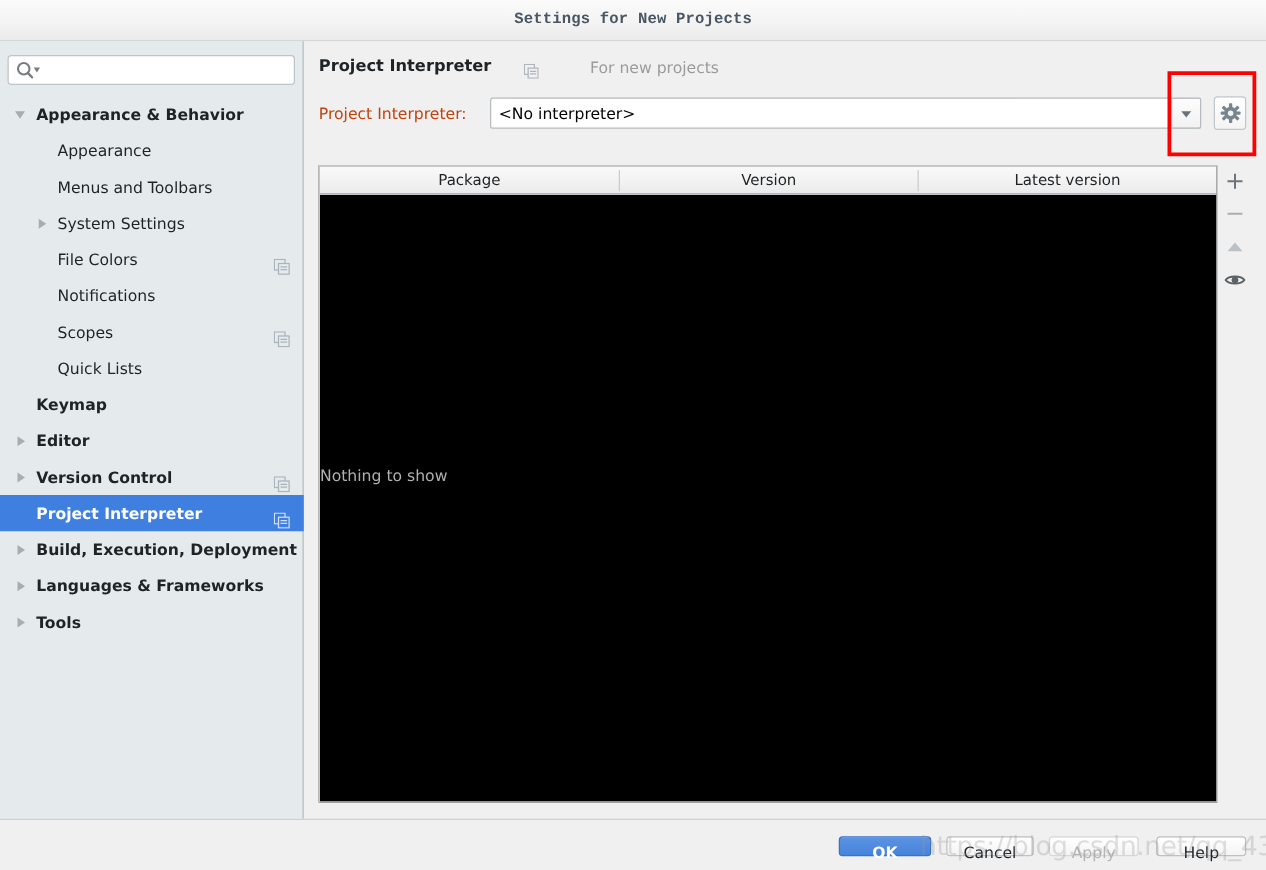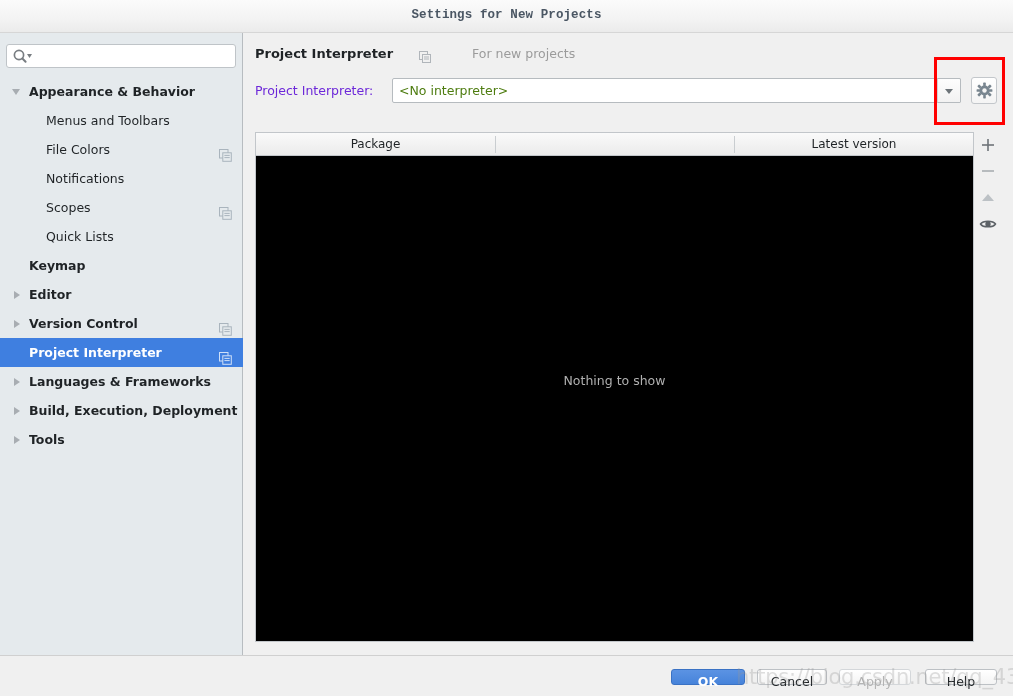--- a/index.html
+++ b/index.html
@@ -107,32 +107,32 @@
     position: absolute; left: 0; top: 1px;
     width: 12px; height: 12px;
   }
   .for-new-text {
     position: absolute; left: 16px; top: -1px;
     font-size: 12.5px; color: #9b9b9b; white-space: nowrap; margin-left: 37px;
   }
 
   .interp-label {
     position: absolute; left: 11px; top: 50px;
-    font-size: 12.5px; color: #6d28d9;
+    font-size: 12.5px; color: #c2410c;
   }
   .interp-combo {
     position: absolute; left: 148px; top: 45px;
     width: 569px; height: 25px;
     background: #ffffff;
     border: 1px solid #b6bbbf;
     border-radius: 2px;
   }
   .interp-value {
     position: absolute; left: 6px; top: 4px;
-    font-size: 12.5px; color: #4d7c0f;
+    font-size: 12.5px; color: #000000;
   }
   .combo-arrow-btn {
     position: absolute; left: 693px; top: 45px;
     width: 24px; height: 25px;
     background: linear-gradient(to bottom, #fdfdfd, #f2f2f2);
     border: 1px solid #b6bbbf;
     border-left: 1px solid #cfd3d6;
     border-radius: 0 2px 2px 0;
   }
   .combo-arrow {
@@ -174,21 +174,21 @@
   .th {
     position: absolute; top: 0; height: 22px; line-height: 22px;
     text-align: center; font-size: 12px; color: #1f2326;
   }
   .th-sep {
     position: absolute; top: 3px; width: 1px; height: 17px;
     background: #c9cdd0;
   }
   .empty-msg {
     position: absolute; left: 0; top: 240px;
-    width: 717px; text-align: center;
+    width: 717px; text-align: left;
     font-size: 12.5px; color: #b0b0b0;
   }
   .table-toolbar {
     position: absolute; left: 730px; top: 99px;
     width: 28px; height: 510px;
     background: #f0f0f0;
   }
   .tb-btn {
     position: absolute; left: 0; width: 28px; height: 26px;
     text-align: center;
@@ -256,21 +256,28 @@
         </svg>
       </span>
       <input class="search-input" type="text" value="" placeholder="" style="">
     </div>
     <div class="tree" id="tree">
         <div class="tree-item lvl0">
           <span class="arrow expanded lvl0"></span>
           <span class="lbl">Appearance &amp; Behavior</span>
         </div>
         <div class="tree-item lvl1">
+          <span class="lbl">Appearance</span>
+        </div>
+        <div class="tree-item lvl1">
           <span class="lbl">Menus and Toolbars</span>
+        </div>
+        <div class="tree-item lvl1">
+          <span class="arrow collapsed lvl1"></span>
+          <span class="lbl">System Settings</span>
         </div>
         <div class="tree-item lvl1">
           <span class="lbl">File Colors</span>
           <span class="copy-icon"><svg width="13" height="13" viewBox="0 0 13 13">
               <rect x="0.5" y="0.5" width="8.5" height="8.5" fill="none" stroke="#a9b4bd" stroke-width="1"></rect>
               <rect x="3.8" y="3.8" width="8.5" height="8.5" fill="#e5eaed" stroke="#a9b4bd" stroke-width="1"></rect>
               <line x1="5.4" y1="6.4" x2="10.7" y2="6.4" stroke="#a9b4bd" stroke-width="1"></line>
               <line x1="5.4" y1="8.6" x2="10.7" y2="8.6" stroke="#a9b4bd" stroke-width="1"></line>
             </svg></span>
         </div>
@@ -310,25 +317,25 @@
           <span class="lbl">Project Interpreter</span>
           <span class="copy-icon"><svg width="13" height="13" viewBox="0 0 13 13">
               <rect x="0.5" y="0.5" width="8.5" height="8.5" fill="none" stroke="#cfe0f8" stroke-width="1"></rect>
               <rect x="3.8" y="3.8" width="8.5" height="8.5" fill="#3f7fe0" stroke="#cfe0f8" stroke-width="1"></rect>
               <line x1="5.4" y1="6.4" x2="10.7" y2="6.4" stroke="#cfe0f8" stroke-width="1"></line>
               <line x1="5.4" y1="8.6" x2="10.7" y2="8.6" stroke="#cfe0f8" stroke-width="1"></line>
             </svg></span>
         </div>
         <div class="tree-item lvl0">
           <span class="arrow collapsed lvl0"></span>
+          <span class="lbl">Build, Execution, Deployment</span>
+        </div>
+        <div class="tree-item lvl0">
+          <span class="arrow collapsed lvl0"></span>
           <span class="lbl">Languages &amp; Frameworks</span>
-        </div>
-        <div class="tree-item lvl0">
-          <span class="arrow collapsed lvl0"></span>
-          <span class="lbl">Build, Execution, Deployment</span>
         </div>
         <div class="tree-item lvl0">
           <span class="arrow collapsed lvl0"></span>
           <span class="lbl">Tools</span>
         </div>
       </div>
   </div>
 
   <div class="main">
 
@@ -374,20 +381,21 @@
         </svg>
       </span>
     </div>
 
     <div class="red-box"></div>
 
     <div class="table-frame">
       <div class="table-head">
         <div class="th" id="th0" style="left:0;width:239px;">Package</div>
         <div class="th-sep" style="left:239px;"></div>
+        <div class="th" id="th1" style="left:240px;width:238px;">Version</div>
         <div class="th-sep" style="left:478px;"></div>
         <div class="th" id="th2" style="left:479px;width:238px;">Latest version</div>
       </div>
       <div class="empty-msg">Nothing to show</div>
     </div>
 
     <div class="table-toolbar">
       <div class="tb-btn" style="top:0;">
         <span class="tb-glyph">
           <svg width="28" height="26" viewBox="0 0 28 26">

